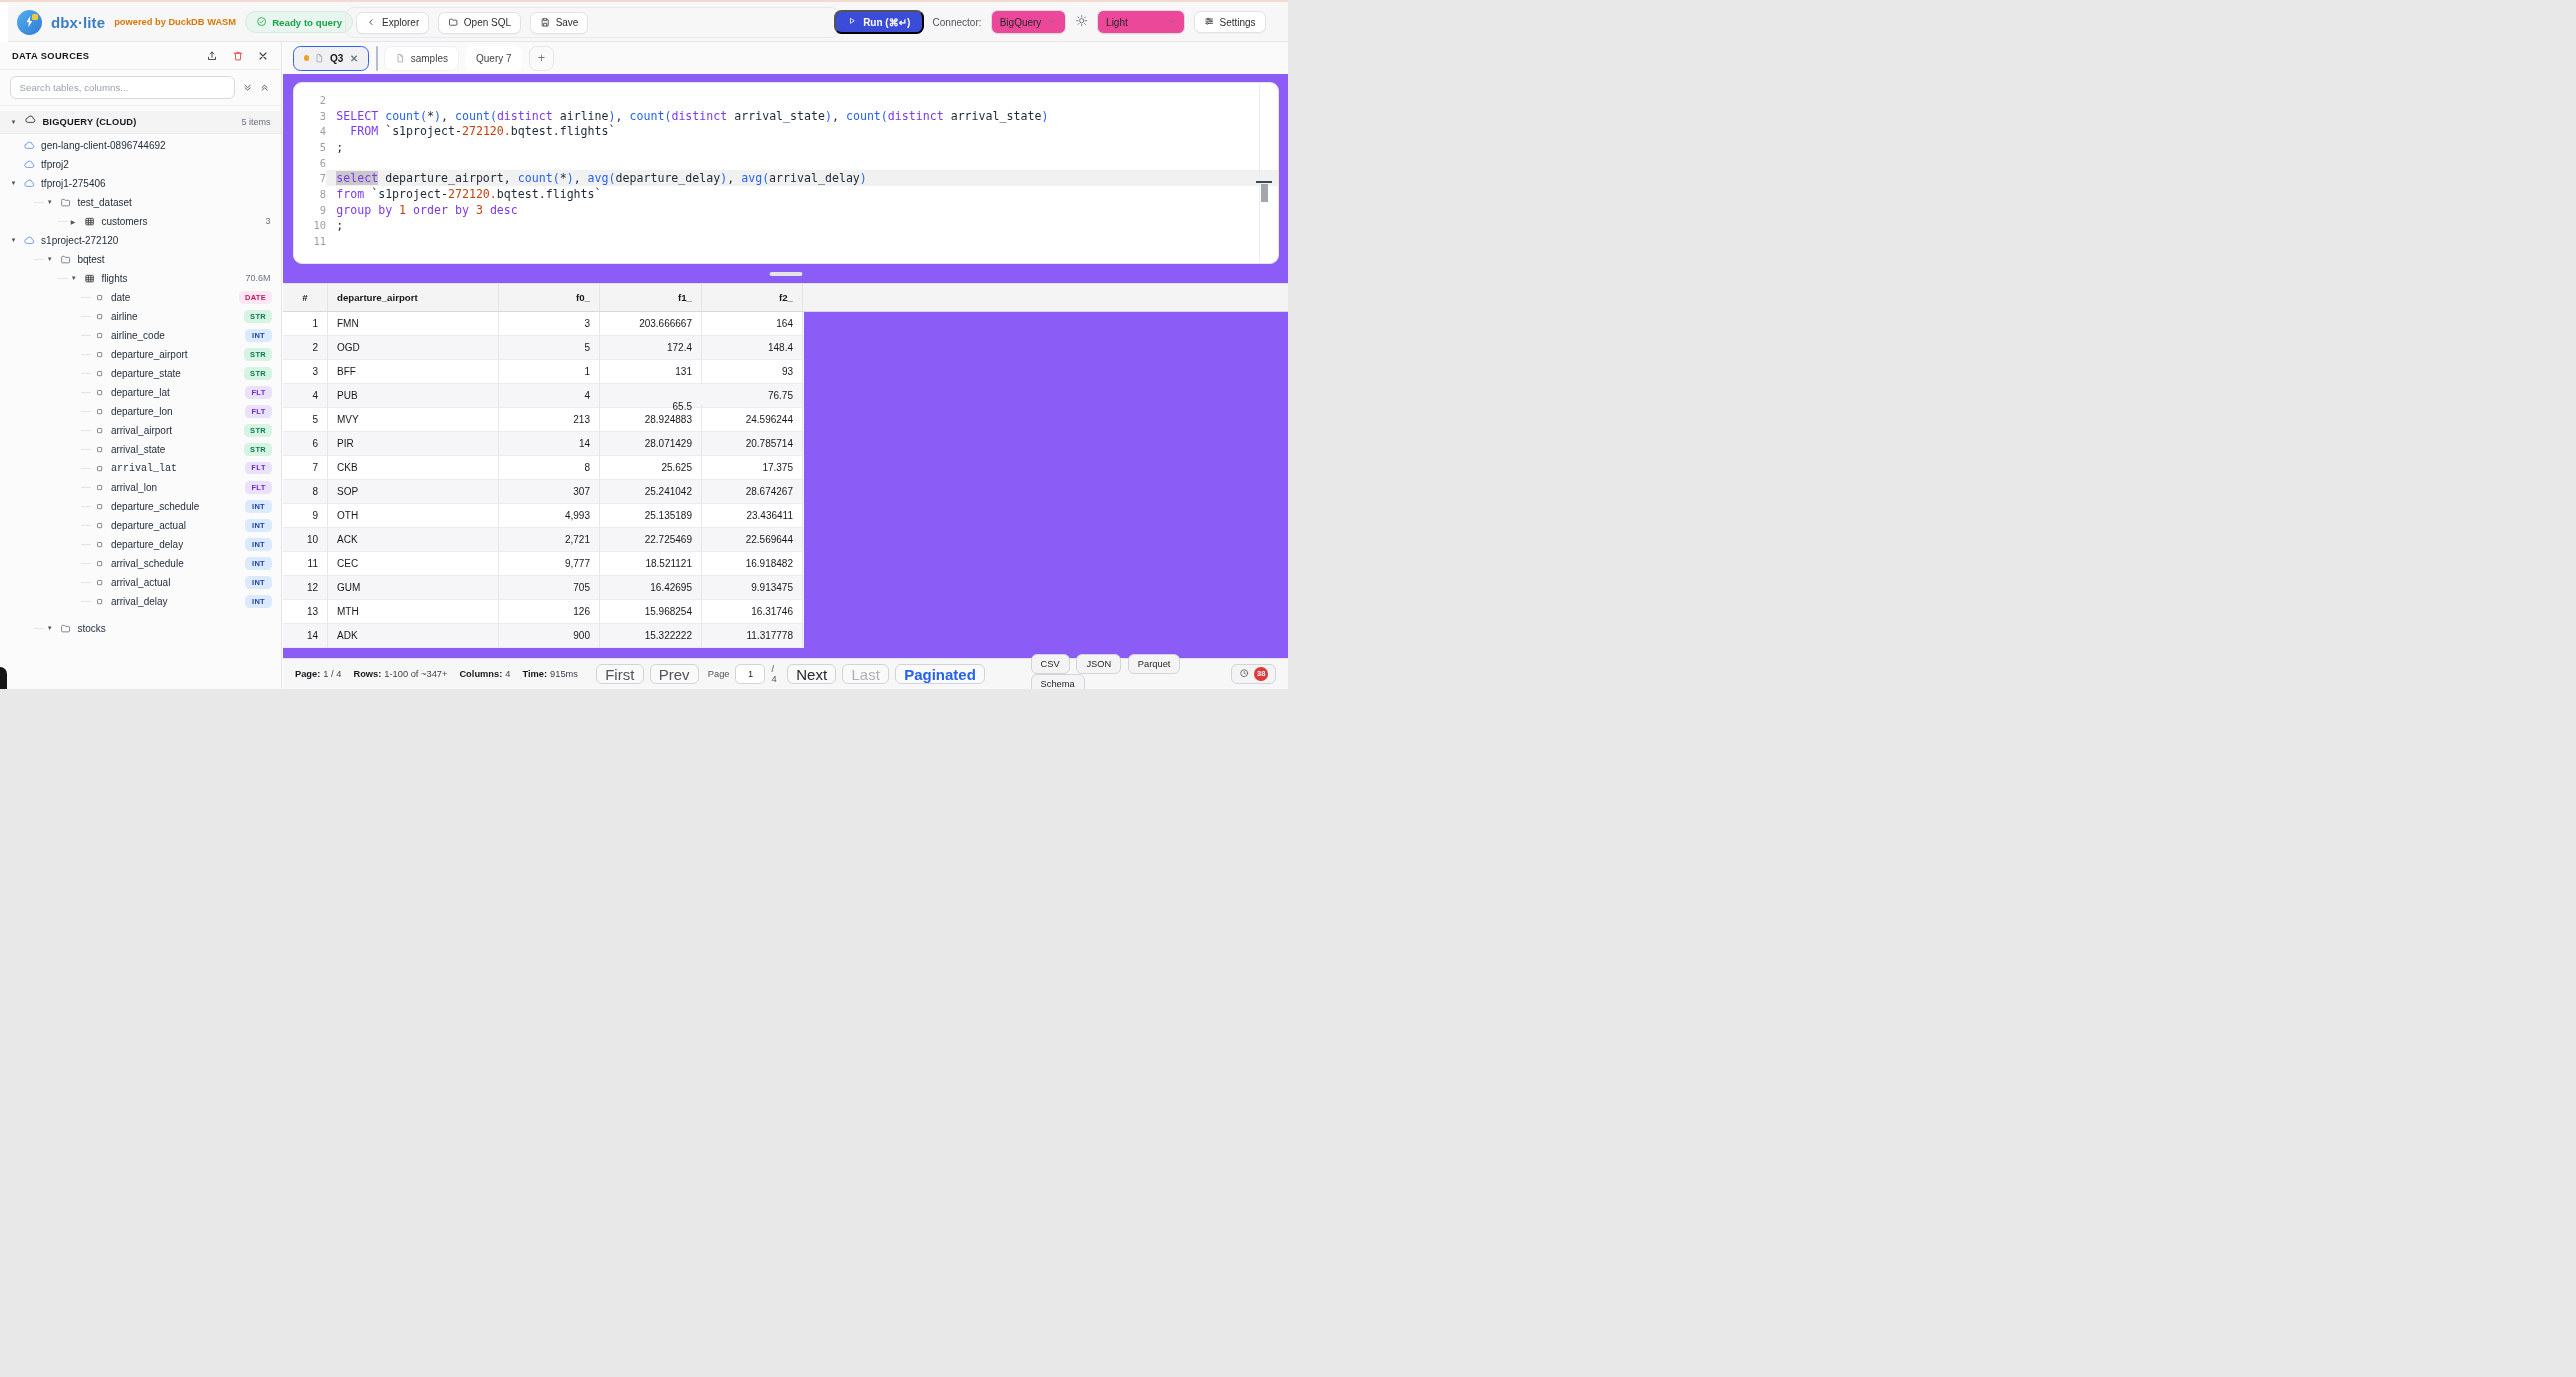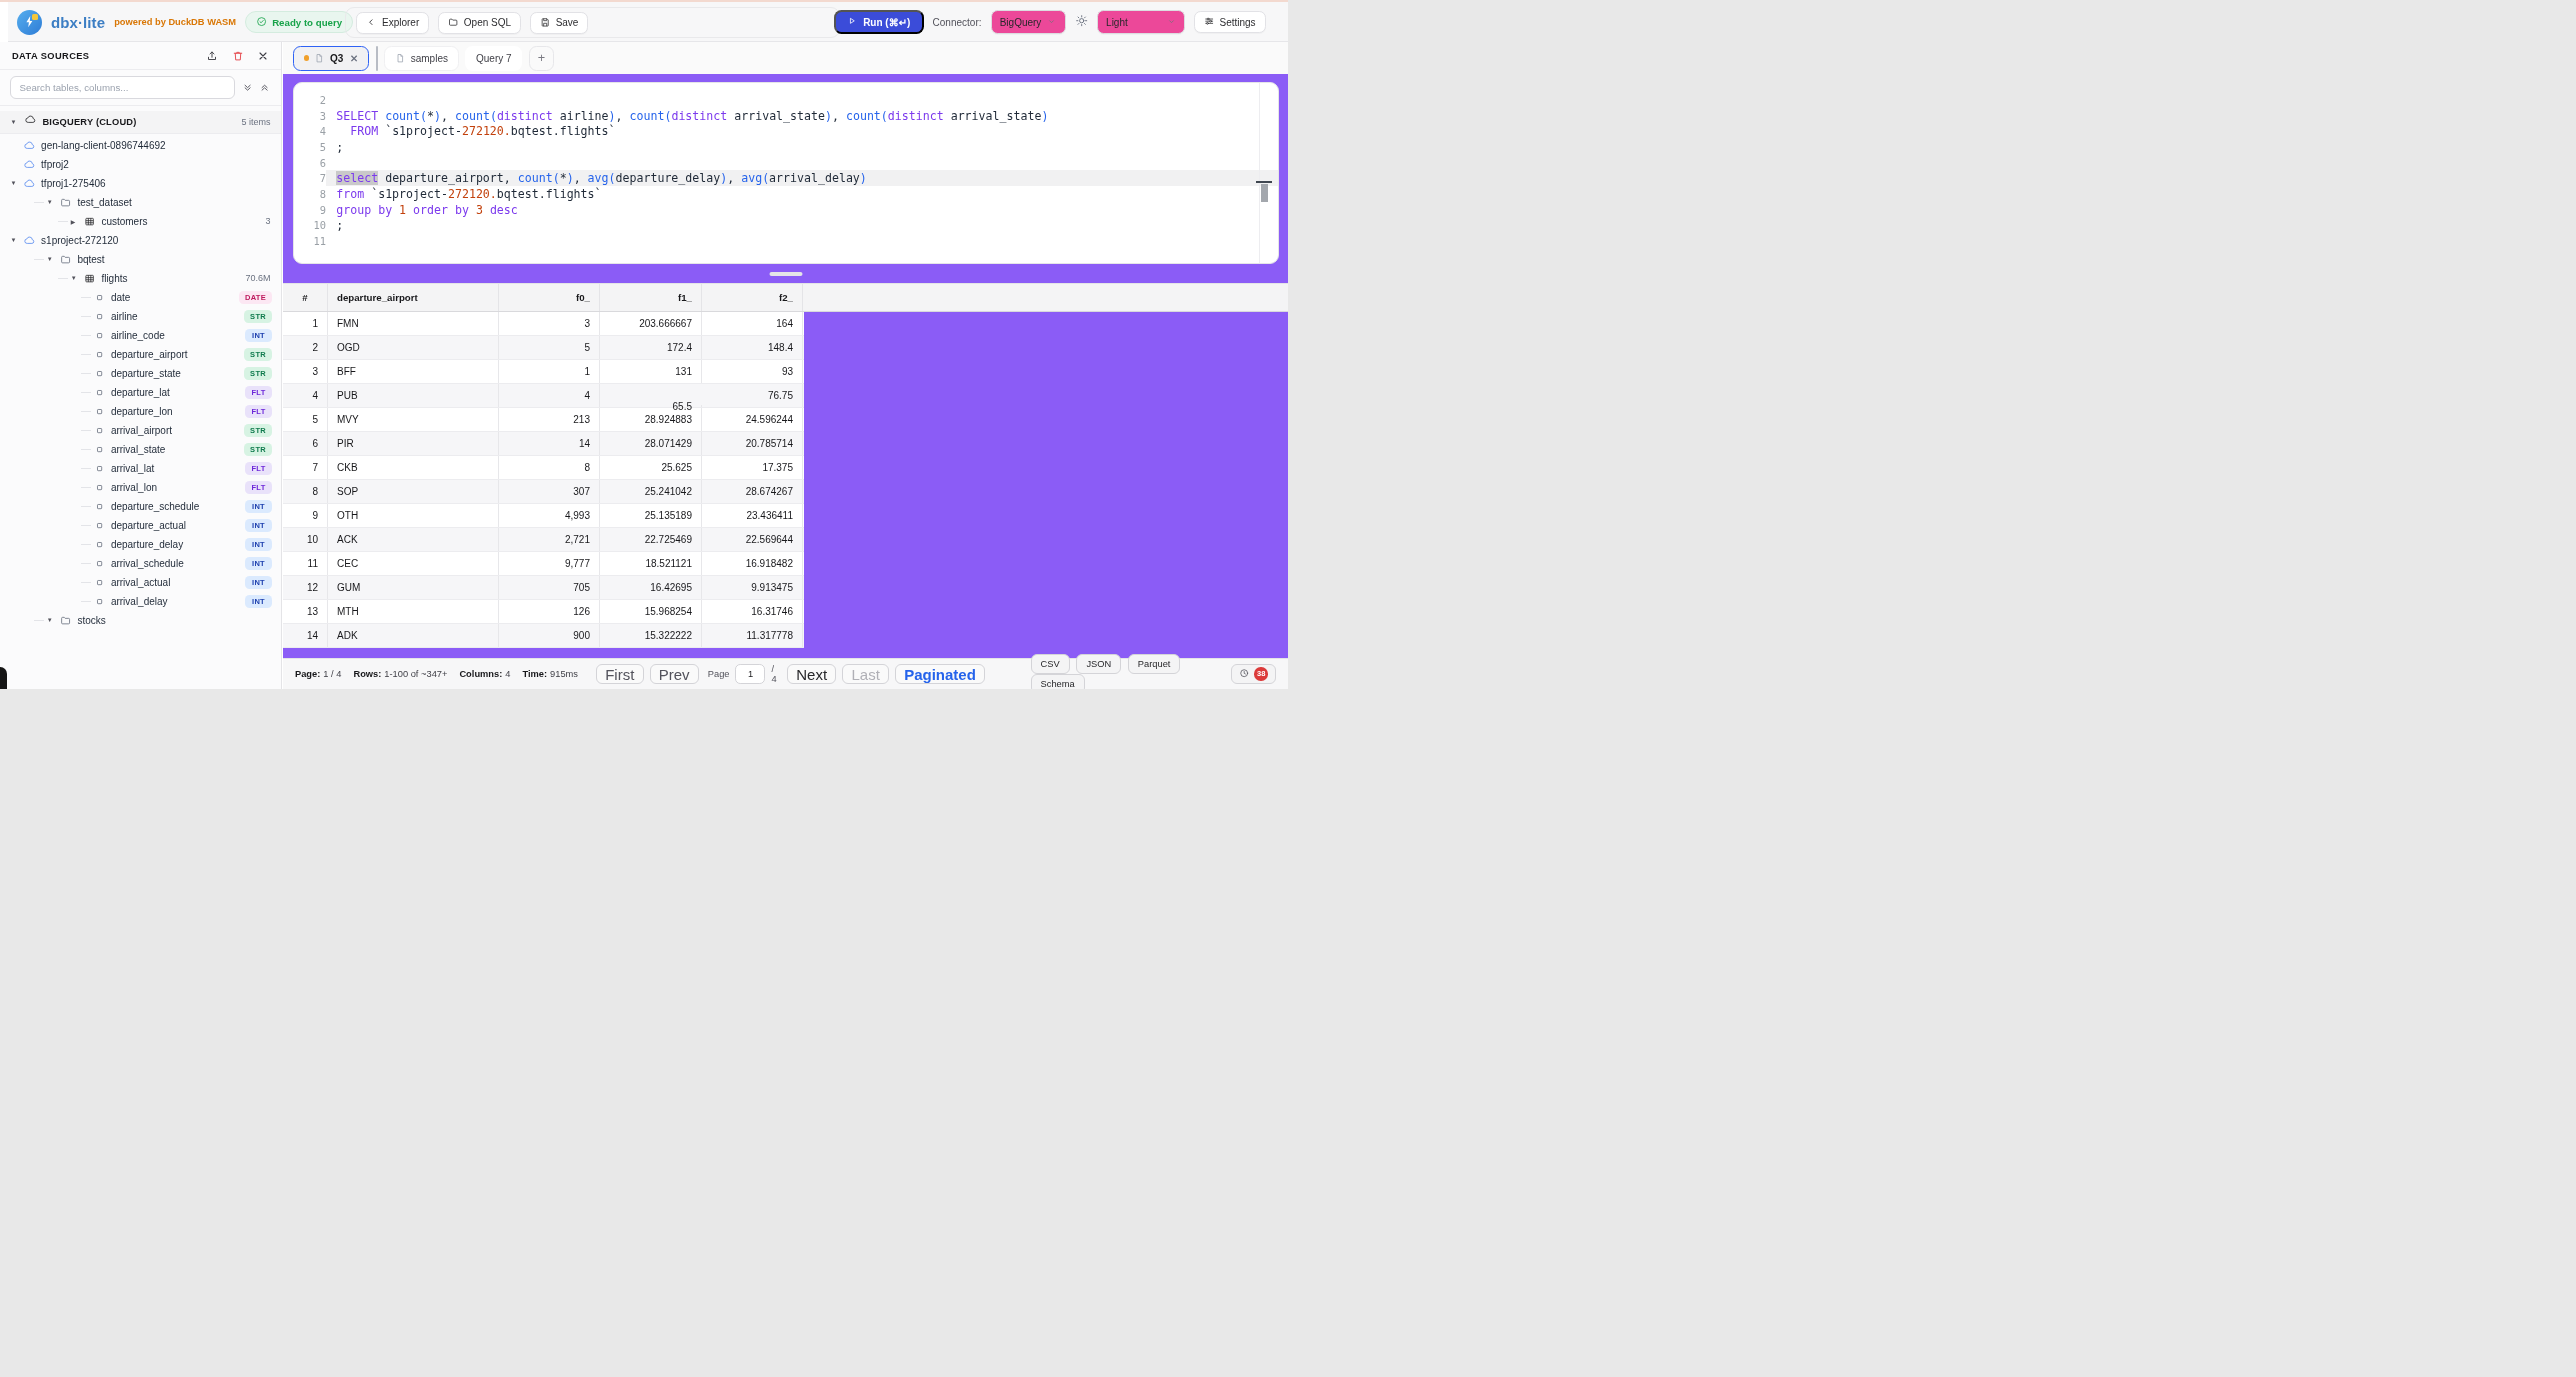--- a/index.html
+++ b/index.html
@@ -459,21 +459,21 @@
           <span class="stub"></span>
           <span class="icn icn-gray">
             <svg viewBox="0 0 24 24" fill="none" stroke="currentColor" stroke-width="1.8">
               <rect x="7.5" y="7.5" width="9" height="9" rx="1.5"></rect>
             </svg>
           </span>
           <span>arrival_state</span>
           <span class="sp"></span>
           <span class="badge b-STR">STR</span>
         </div>
-        <div class="titem" style="padding-left: 81px;">
+        <div class="titem" style="padding-left: 81px; font-family: Liberation Mono, monospace;">
           <span class="stub"></span>
           <span class="icn icn-gray">
             <svg viewBox="0 0 24 24" fill="none" stroke="currentColor" stroke-width="1.8">
               <rect x="7.5" y="7.5" width="9" height="9" rx="1.5"></rect>
             </svg>
           </span>
           <span>arrival_lat</span>
           <span class="sp"></span>
           <span class="badge b-FLT">FLT</span>
         </div>
@@ -547,21 +547,21 @@
           <span class="stub"></span>
           <span class="icn icn-gray">
             <svg viewBox="0 0 24 24" fill="none" stroke="currentColor" stroke-width="1.8">
               <rect x="7.5" y="7.5" width="9" height="9" rx="1.5"></rect>
             </svg>
           </span>
           <span>arrival_delay</span>
           <span class="sp"></span>
           <span class="badge b-INT">INT</span>
         </div>
-        <div class="titem" style="padding-left: 34px;">
+        <div class="titem" style="padding-left: 34px; margin-top: 8px;">
           <span class="stub"></span>
           <span class="caret">▼</span>
           <span class="icn icn-gray">
             <svg viewBox="0 0 24 24" fill="none" stroke="currentColor" stroke-width="1.8" stroke-linejoin="round">
               <path d="M3.5 7a2 2 0 0 1 2-2h3.6l2 2.2h7.4a2 2 0 0 1 2 2V17a2 2 0 0 1-2 2h-13a2 2 0 0 1-2-2z"></path>
             </svg>
           </span>
           <span>stocks</span>
           <span class="sp"></span>
         </div>

